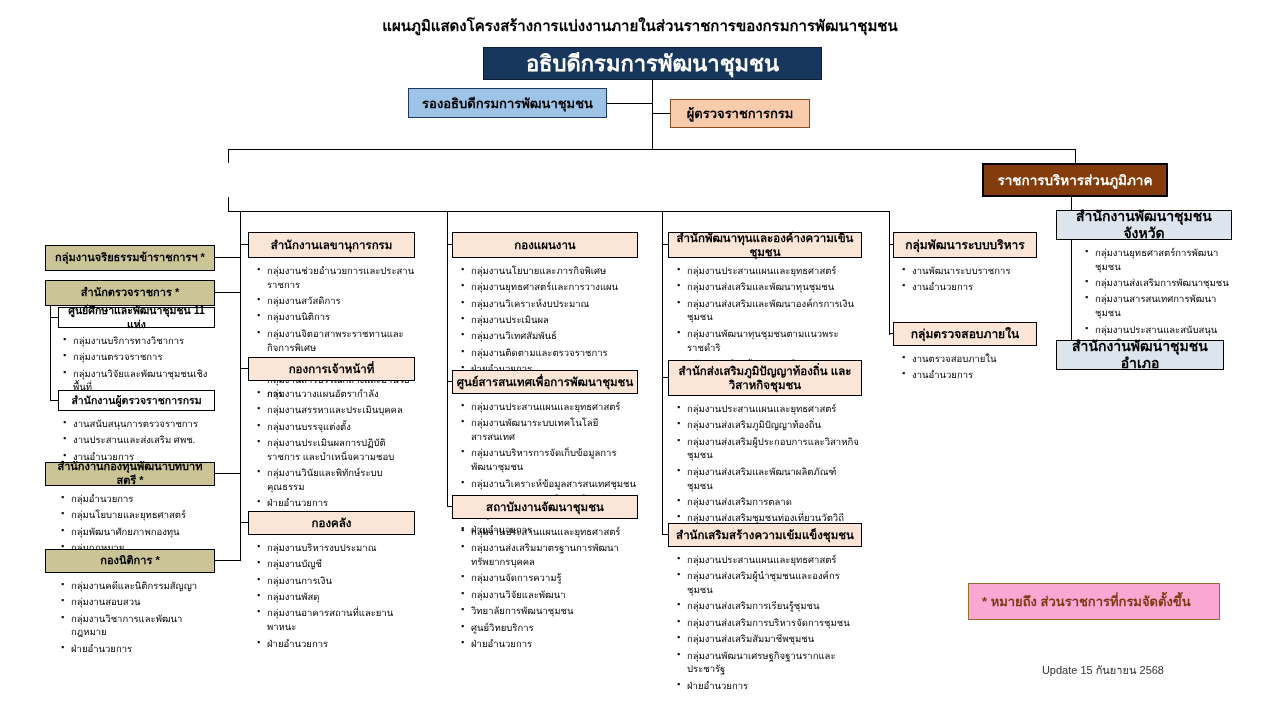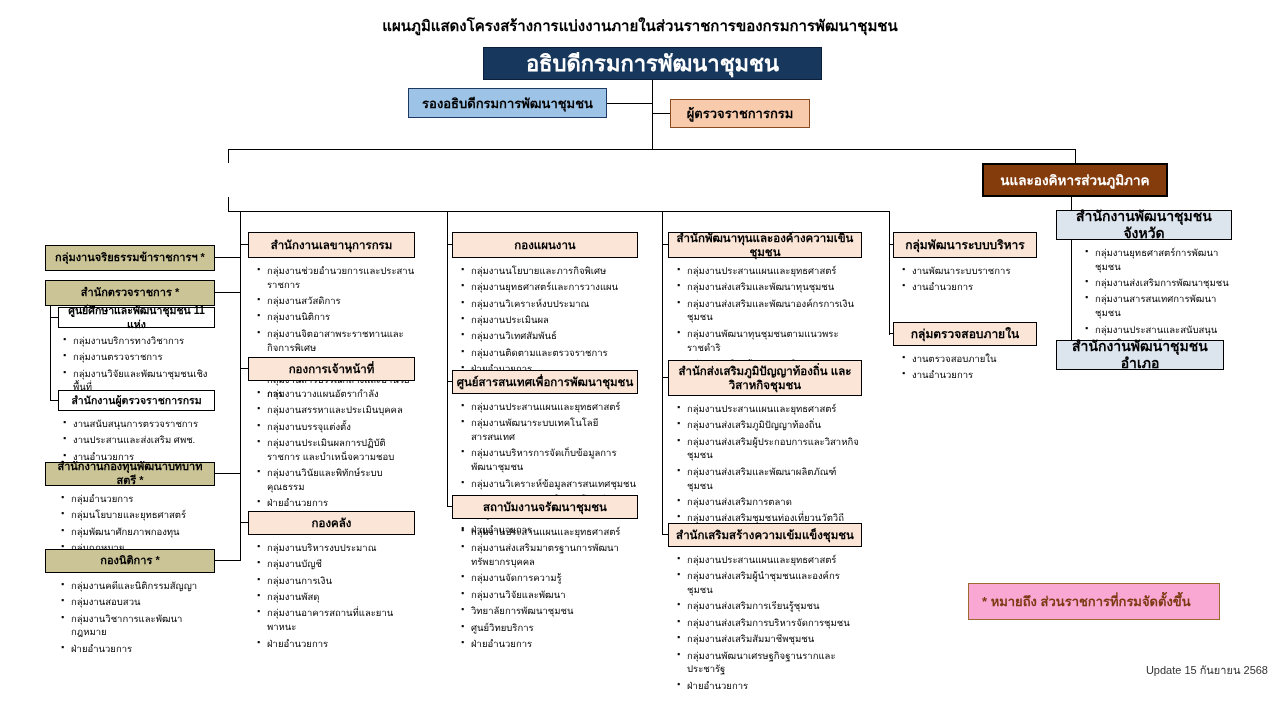--- a/index.html
+++ b/index.html
@@ -91,21 +91,21 @@
     <div class="hline" style="left:50px;top:317px;width:8px"></div>
     <div class="hline" style="left:50px;top:400px;width:8px"></div>
     <div class="vline" style="left:1071px;top:197px;height:13px"></div>
     <div class="vline" style="left:1071px;top:240px;height:100px"></div>
   </div>
 
   <div class="top-box director" style="left:483px;top:47px;width:339px;height:33px">อธิบดีกรมการพัฒนาชุมชน</div>
   <div class="top-box deputy" style="left:408px;top:88px;width:199px;height:30px">รองอธิบดีกรมการพัฒนาชุมชน</div>
   <div class="top-box inspector" style="left:670px;top:99px;width:140px;height:29px">ผู้ตรวจราชการกรม</div>
 
-  <div class="top-box branch" style="left:982px;top:163px;width:186px;height:34px">นและองคิหารส่วนภูมิภาค</div>
+  <div class="top-box branch" style="left:982px;top:163px;width:186px;height:34px">ราชการบริหารส่วนภูมิภาค</div>
 
   <div class="node" style="left:45px;top:245px;width:170px">
     <div class="nhdr khaki" style="height:26px">กลุ่มงานจริยธรรมข้าราชการฯ *</div>
   </div>
 
   <div class="node" style="left:45px;top:280px;width:170px">
     <div class="nhdr khaki" style="height:26px">สำนักตรวจราชการ *</div>
   </div>
 
   <div class="node" style="left:58px;top:307px;width:157px">
@@ -202,21 +202,21 @@
       <li>กลุ่มงานประสานแผนและยุทธศาสตร์</li>
       <li>กลุ่มงานพัฒนาระบบเทคโนโลยีสารสนเทศ</li>
       <li>กลุ่มงานบริหารการจัดเก็บข้อมูลการพัฒนาชุมชน</li>
       <li>กลุ่มงานวิเคราะห์ข้อมูลสารสนเทศชุมชน</li>
       <li>กลุ่มงานเผยแพร่และใช้ประโยชน์จากข้อมูล</li>
       <li>ฝ่ายอำนวยการ</li>
     </ul>
   </div>
 
   <div class="node" style="left:452px;top:495px;width:186px">
-    <div class="nhdr peach" style="height:24px">สถาบัมงานจรัฒนาชุมชน</div>
+    <div class="nhdr peach" style="height:24px">สถาบัมงานจัฒนาชุมชน</div>
     <ul class="items">
       <li>กลุ่มงานประสานแผนและยุทธศาสตร์</li>
       <li>กลุ่มงานส่งเสริมมาตรฐานการพัฒนาทรัพยากรบุคคล</li>
       <li>กลุ่มงานจัดการความรู้</li>
       <li>กลุ่มงานวิจัยและพัฒนา</li>
       <li>วิทยาลัยการพัฒนาชุมชน</li>
       <li>ศูนย์วิทยบริการ</li>
       <li>ฝ่ายอำนวยการ</li>
     </ul>
   </div>
@@ -283,15 +283,15 @@
       <li>กลุ่มงานสารสนเทศการพัฒนาชุมชน</li>
       <li>กลุ่มงานประสานและสนับสนุน การบริหารงานพัฒนาชุมชน</li>
     </ul>
   </div>
 
   <div class="node" style="left:1056px;top:340px;width:168px">
     <div class="nhdr blue" style="height:30px">สำนักงานพัฒนาชุมชนอำเภอ</div>
   </div>
 
   <div class="footnote" style="left:968px;top:583px;width:252px;height:37px">*  หมายถึง ส่วนราชการที่กรมจัดตั้งขึ้น</div>
-  <div class="update" style="left:1048px;top:661px;width:220px">Update 15 กันยายน 2568</div>
+  <div class="update" style="left:944px;top:661px;width:220px">Update 15 กันยายน 2568</div>
 
 </div>
 
 </body></html>

